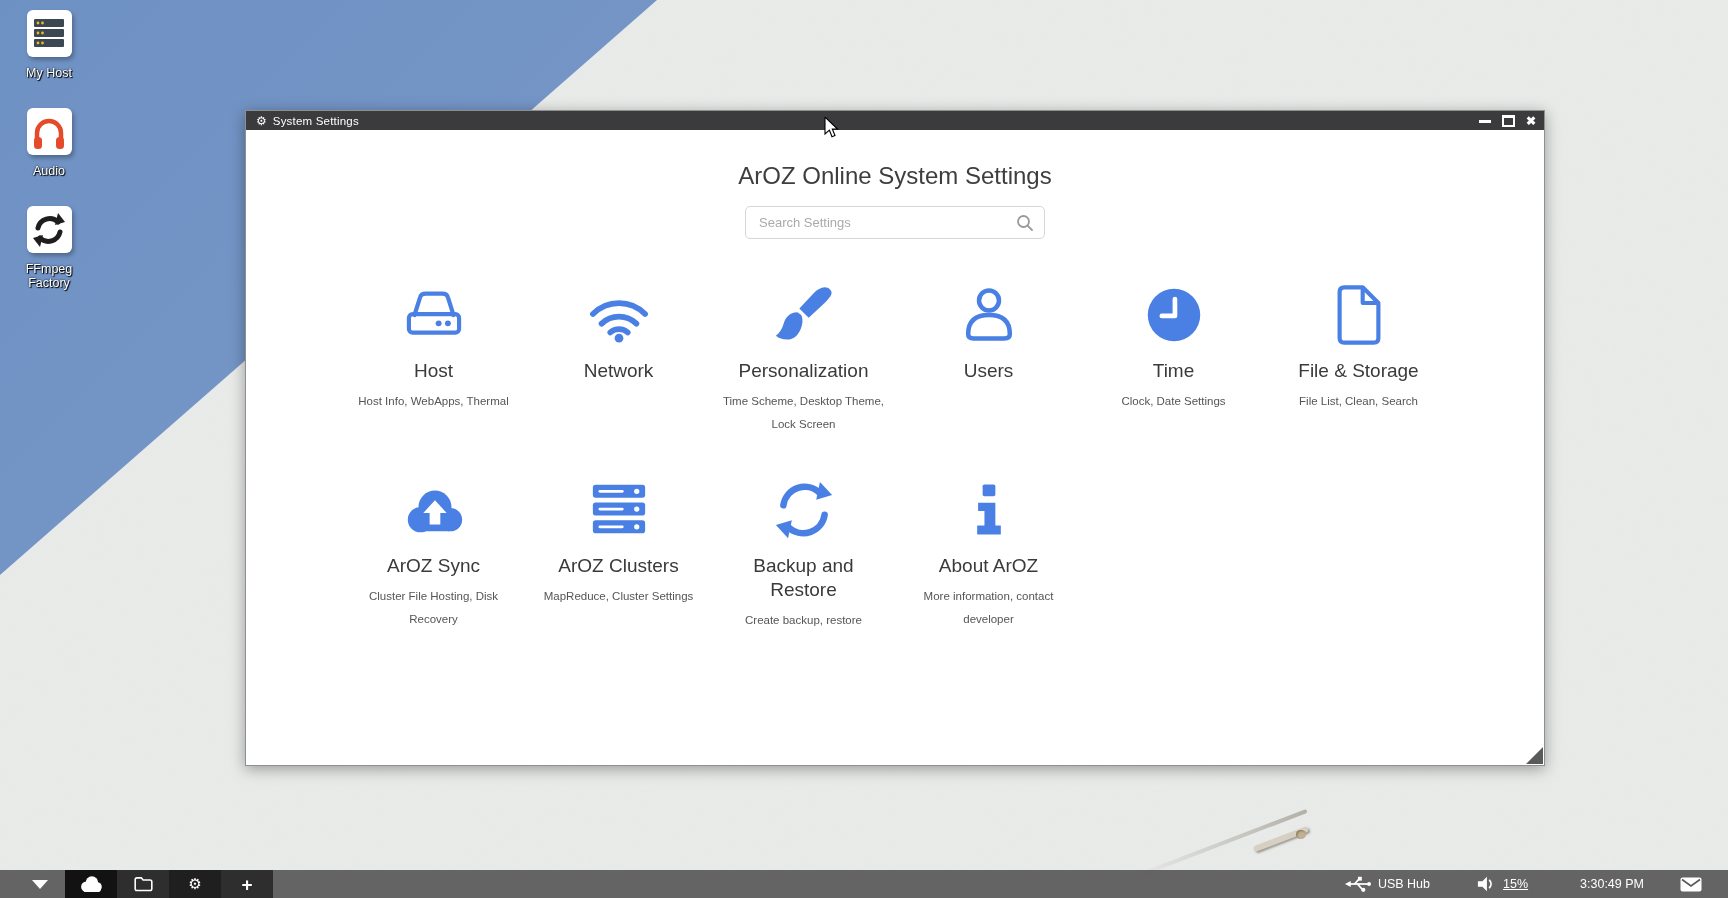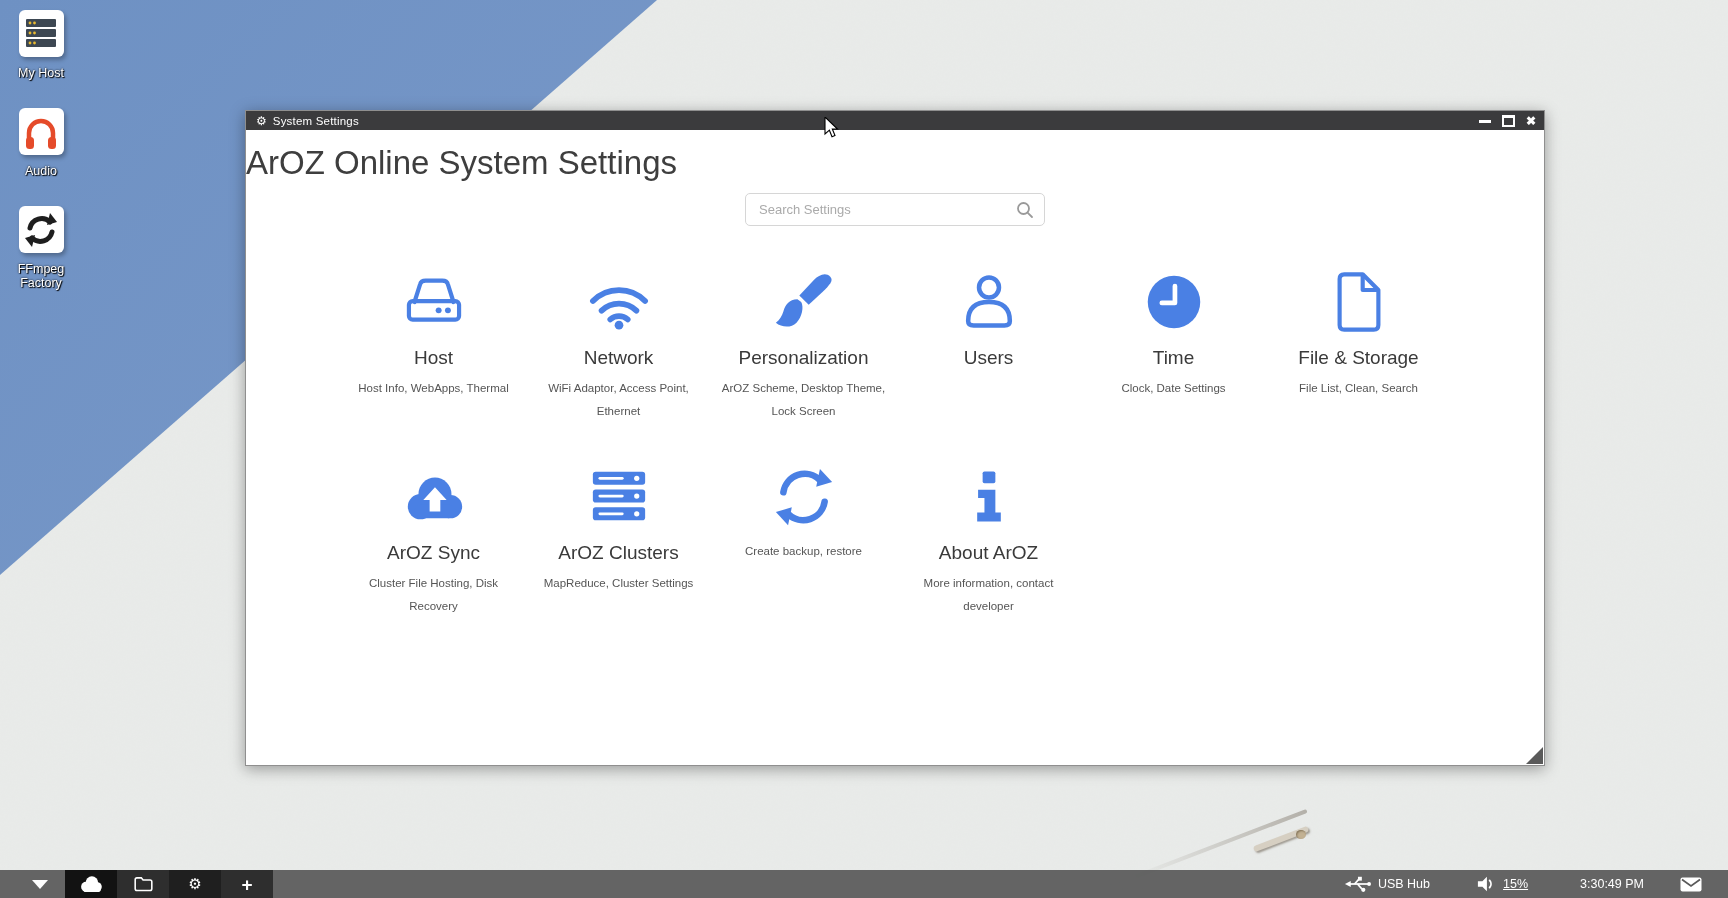--- a/index.html
+++ b/index.html
@@ -23,21 +23,21 @@
   .wall-stick{
     position:absolute;left:1252px;top:836px;width:58px;height:6px;
     background:#d6cfc2;border-radius:3px;transform:rotate(-21deg);
     box-shadow:1px 2px 2px rgba(100,90,75,.55);
   }
   .wall-hole{
     position:absolute;left:1296px;top:830px;width:10px;height:9px;border-radius:50%;
     background:#c2b193;box-shadow:inset 1px 1px 2px rgba(90,75,50,.6);
   }
   
-  .desk-icons{position:absolute;left:0;top:10px;width:82px;}
+  .desk-icons{position:absolute;left:8px;top:10px;width:82px;}
   .desk-icon{width:82px;text-align:center;margin-bottom:28px;cursor:default;}
   .desk-card{
     width:45px;height:47px;background:#fff;border-radius:6px;margin:0 auto;
     display:flex;align-items:center;justify-content:center;
     box-shadow:2px 3px 4px rgba(0,0,0,.28);
   }
   .desk-label{
     margin-top:9px;font-size:12.5px;color:#fff;line-height:14px;
     text-shadow:0 0 2px #000,1px 1px 1px #000;
   }
@@ -53,21 +53,21 @@
   }
   .titlebar .gear-glyph{font-size:12px;line-height:12px;margin:0 6px 0 2px;color:#fff;}
   .titlebar-title{font-size:11.5px;letter-spacing:.2px;}
   .win-controls{margin-left:auto;display:flex;align-items:center;gap:11px;}
   .wc{display:inline-block;cursor:pointer;}
   .wc-min{width:12px;height:3px;background:#fff;margin-top:2px;}
   .wc-max{width:9px;height:7px;border:2px solid #fff;border-top-width:3px;}
   .wc-close{color:#fff;font-size:12px;font-weight:bold;line-height:12px;}
   .win-content{position:relative;height:636px;overflow:hidden;}
   .page-title{
-    margin-top:16px;text-align:left;font-size:33px;color:#3e3e3e;line-height:34px;
+    margin-top:29px;text-align:center;font-size:24px;color:#3e3e3e;line-height:34px;
   }
   .search-wrap{
     position:relative;width:300px;height:33px;margin:13px auto 0;
     border:1px solid #d6d6d6;border-radius:5px;box-sizing:border-box;background:#fff;
   }
   .search-input{
     width:100%;height:100%;border:none;outline:none;background:transparent;
     padding:0 34px 0 13px;box-sizing:border-box;font-size:13px;color:#14532d;
     font-family:"Liberation Sans", sans-serif;
   }
@@ -215,32 +215,31 @@
       <div class="cat">
         <div class="cat-iconbox">
           <svg width="62" height="56" viewBox="0 0 64 58">
             <path d="M5 28 A38 38 0 0 1 59 28" fill="none" stroke="#4a80e4" stroke-width="6" stroke-linecap="round"></path>
             <path d="M14 38 A26 26 0 0 1 50 38" fill="none" stroke="#4a80e4" stroke-width="6" stroke-linecap="round"></path>
             <path d="M23 47 A14 14 0 0 1 41 47" fill="none" stroke="#4a80e4" stroke-width="6" stroke-linecap="round"></path>
             <circle cx="32" cy="53" r="4.5" fill="#4a80e4"></circle>
           </svg>
         </div>
         <div class="cat-title">Network</div>
-        <div class="cat-sub">WiFi Adaptor, Access Point, Ethernet</div>
       </div>
 
       <div class="cat">
         <div class="cat-iconbox">
           <svg width="60" height="60" viewBox="0 0 64 64">
             <path d="M60 5 C55 0 48 3 42 9 L27 25 37 35 52 21 C59 14 64 9 60 5 Z" fill="#4a80e4"></path>
             <path d="M25 29 C16 29 12 35 10 42 C8.5 47 6 51 2 54 C8 59 18 60 24 54 C30 48 32 37 29 32 Z" fill="#4a80e4"></path>
           </svg>
         </div>
         <div class="cat-title">Personalization</div>
-        <div class="cat-sub">ArOZ Scheme, Desktop Theme, Lock Screen</div>
+        <div class="cat-sub">Time Scheme, Desktop Theme, Lock Screen</div>
       </div>
 
       <div class="cat">
         <div class="cat-iconbox">
           <svg width="58" height="58" viewBox="0 0 64 62">
             <circle cx="32" cy="15" r="11" fill="none" stroke="#4a80e4" stroke-width="5"></circle>
             <path d="M9 52 C9 36 19 31 32 31 C45 31 55 36 55 52 Q55 57 49 57 H15 Q9 57 9 52 Z" fill="none" stroke="#4a80e4" stroke-width="5" stroke-linejoin="round"></path>
           </svg>
         </div>
         <div class="cat-title">Users</div>
@@ -308,20 +307,21 @@
 
       <div class="cat">
         <div class="cat-iconbox">
           <svg width="60" height="60" viewBox="0 0 64 64">
             <path d="M10 27 A23 23 0 0 1 49 14" fill="none" stroke="#4a80e4" stroke-width="7" stroke-linecap="round"></path>
             <polygon points="49,2 62,16 45,21" fill="#4a80e4"></polygon>
             <path d="M54 37 A23 23 0 0 1 15 50" fill="none" stroke="#4a80e4" stroke-width="7" stroke-linecap="round"></path>
             <polygon points="15,62 2,48 19,43" fill="#4a80e4"></polygon>
           </svg>
         </div>
+        <div class="cat-title">Backup and Restore</div>
         <div class="cat-sub">Create backup, restore</div>
       </div>
 
       <div class="cat">
         <div class="cat-iconbox">
           <svg width="40" height="58" viewBox="0 0 44 60">
             <rect x="15" y="2" width="14" height="13" rx="2" fill="#4a80e4"></rect>
             <path d="M10 22 H29 V47 H35 V57 H9 V47 H17 V31 H10 Z" fill="#4a80e4"></path>
           </svg>
         </div>

